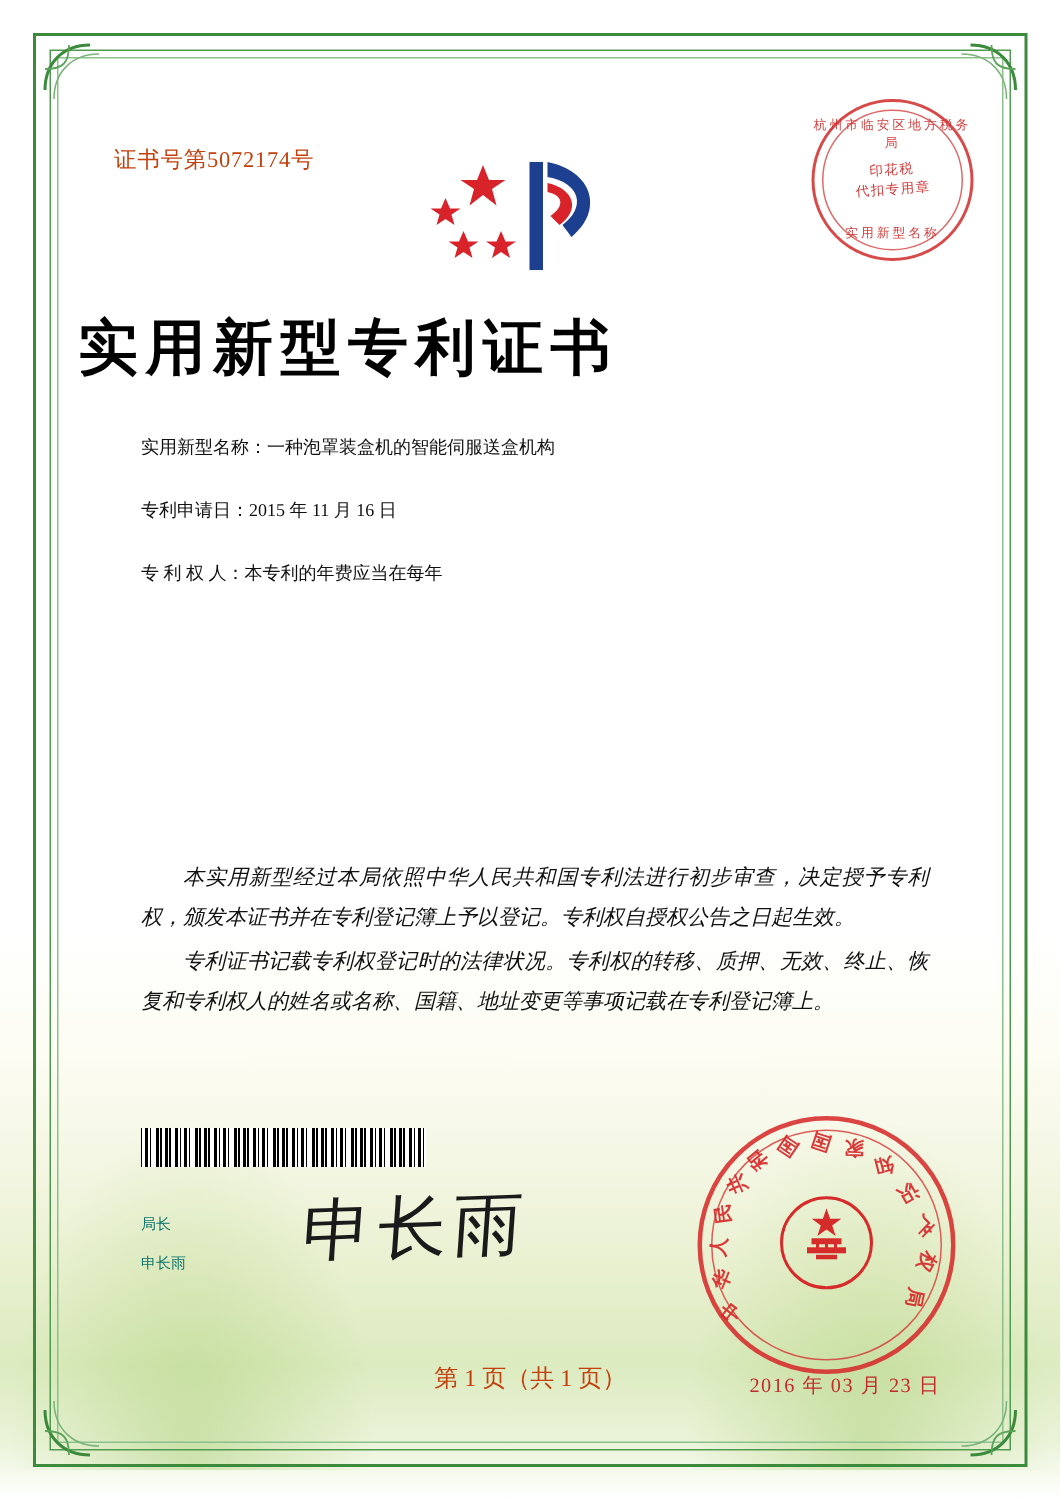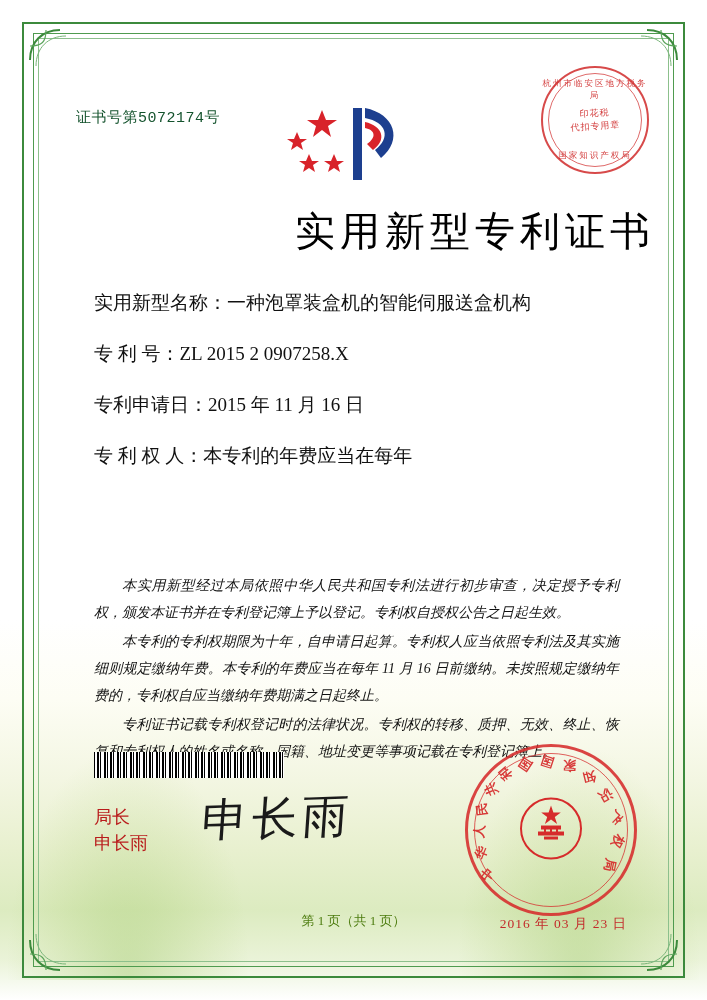--- a/index.html
+++ b/index.html
@@ -71,25 +71,24 @@
 
   .content {
     position: absolute;
     left: 52px; top: 52px; right: 52px; bottom: 52px;
   }
 
   
   .cert-number {
     position: absolute;
     left: 24px;
-    top: 56px;
+    top: 45px;
     font-size: 15px;
-    color: #14532d;
+    color: #c2410c;
     letter-spacing: 0.5px;
-    font-family: Liberation Mono, monospace;
   }
   .logo {
     position: absolute;
     left: 50%;
     transform: translateX(-50%);
     top: 40px;
     width: 150px;
     height: 100px;
   }
   .seal-top {
@@ -140,35 +139,35 @@
     opacity: 0.9;
   }
   .seal-top .arc-top { top: 12px; }
   .seal-top .arc-bottom { bottom: 12px; }
 
   
   .title {
     position: absolute;
     left: 0; right: 0;
     top: 152px;
-    text-align: right;
+    text-align: left;
     font-size: 40px;
-    font-weight: normal;
+    font-weight: bold;
     letter-spacing: 5px;
     color: #000;
     font-family: "DejaVu Serif", "Liberation Serif", serif;
   }
 
   
   .fields {
     position: absolute;
     left: 42px;
     right: 24px;
     top: 238px;
-    font-size: 19px;
+    font-size: 12px;
     color: #111;
   }
   .field-row {
     margin-bottom: 25px;
     white-space: nowrap;
   }
   .field-label {
     display: inline-block;
     color: #111;
   }
@@ -208,23 +207,23 @@
       #000 6px, #000 7px, #fff 7px, #fff 10px,
       #000 10px, #000 12px, #fff 12px, #fff 13px
     );
   }
 
   
   .sig-block {
     position: absolute;
     left: 42px;
     top: 752px;
-    font-size: 18px;
+    font-size: 10px;
     line-height: 26px;
-    color: #b91c1c;
+    color: #0f766e;
   }
   .handwriting {
     position: absolute;
     left: 150px;
     top: 736px;
     font-size: 46px;
     font-family: "DejaVu Serif", "Liberation Serif", serif;
     color: #1a1a1a;
     letter-spacing: 4px;
     transform: skewX(-6deg) rotate(-2deg);
@@ -274,22 +273,22 @@
     color: #c32b2b;
     letter-spacing: 1px;
     border-top: 1px solid rgba(195,43,43,0.0);
   }
 
   .footer {
     position: absolute;
     left: 0; right: 0;
     bottom: 18px;
     text-align: center;
-    font-size: 13px;
-    color: #4d7c0f;
+    font-size: 16px;
+    color: #c2410c;
   }
 </style>
 </head>
 <body>
 
 <div class="page">
   <div class="bg-wash"></div>
   <div class="corner-tint left"></div>
   <div class="corner-tint right"></div>
 
@@ -347,43 +346,39 @@
     </div>
 
     <div class="seal-top">
       <div class="ring"></div>
       <div class="ring2"></div>
       <div class="arc-top">杭州市临安区地方税务局</div>
       <div class="txt">
         <span>印花税</span>
         <span>代扣专用章</span>
       </div>
-      <div class="arc-bottom">国家知识产权局</div>
+      <div class="arc-bottom">实用新型名称</div>
     </div>
 
     <div class="title">实用新型专利证书</div>
 
     <div class="fields">
       <div class="field-row">
         <span class="field-label">实用新型名称：</span><span class="field-value">一种泡罩装盒机的智能伺服送盒机构</span>
-      </div>
-      <div class="field-row">
-        <span class="field-label">专  利  号：</span><span class="field-value">ZL 2015 2 0907258.X</span>
       </div>
       <div class="field-row">
         <span class="field-label">专利申请日：</span><span class="field-value">2015 年 11 月 16 日</span>
       </div>
       <div class="field-row">
         <span class="field-label">专 利 权 人：</span><span class="field-value">本专利的年费应当在每年</span>
       </div>
     </div>
 
     <div class="paras">
       <p>本实用新型经过本局依照中华人民共和国专利法进行初步审查，决定授予专利权，颁发本证书并在专利登记簿上予以登记。专利权自授权公告之日起生效。</p>
-      <p>本专利的专利权期限为十年，自申请日起算。专利权人应当依照专利法及其实施细则规定缴纳年费。本专利的年费应当在每年 11 月 16 日前缴纳。未按照规定缴纳年费的，专利权自应当缴纳年费期满之日起终止。</p>
       <p>专利证书记载专利权登记时的法律状况。专利权的转移、质押、无效、终止、恢复和专利权人的姓名或名称、国籍、地址变更等事项记载在专利登记簿上。</p>
     </div>
 
     <div class="barcode"></div>
 
     <div class="sig-block">
       <div>局长</div>
       <div>申长雨</div>
     </div>
     <div class="handwriting">申长雨</div>

